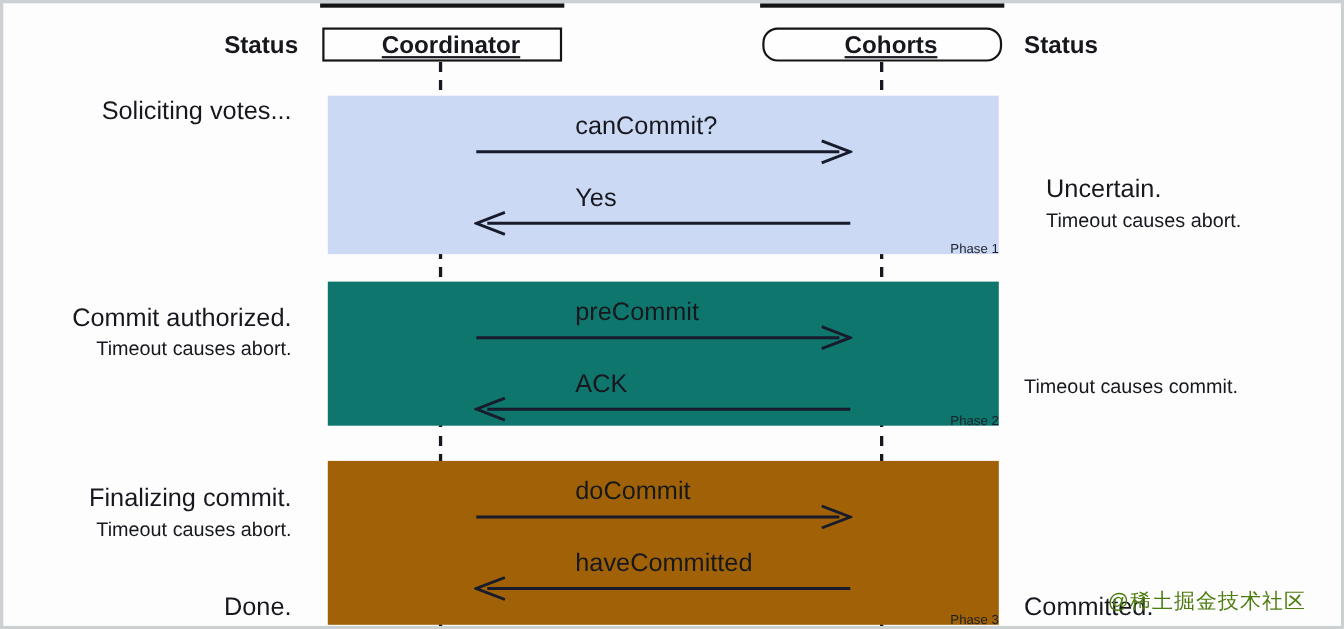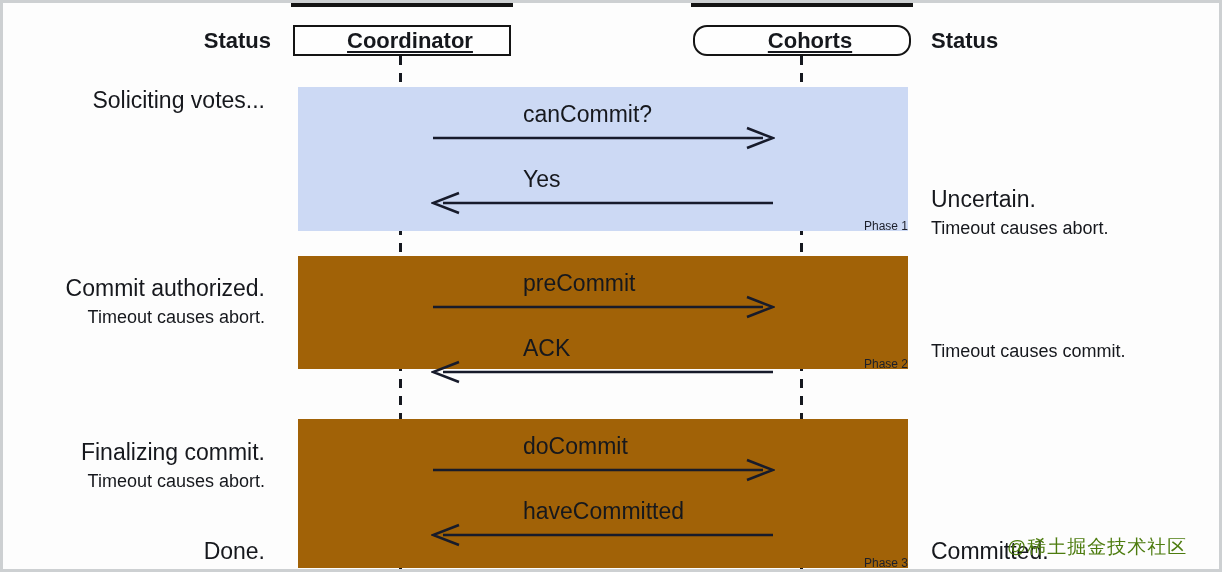--- a/index.html
+++ b/index.html
@@ -27,39 +27,39 @@
 
   .lifeline{
     position:absolute;top:53px;height:517px;width:3px;
     background:repeating-linear-gradient(180deg,#15181f 0 9px,transparent 9px 17px);
   }
   .lifeline-coordinator{left:396px;}
   .lifeline-cohorts{left:797px;}
 
   .band{position:absolute;left:295px;width:610px;}
   .band-1{top:84px;height:144px;background:#ccd9f4;text-align:center;}
-  .band-2{top:253px;height:113px;background:#a16207;}
+  .band-2{top:253px;height:131px;background:#0f766e;}
   .band-3{top:416px;height:149px;background:#a16207;}
 
   .msg-label{position:absolute;left:225px;font-size:23px;line-height:26px;white-space:nowrap;}
   .msg-label-1{top:14px;}
   .msg-label-2{top:79px;}
   .arrow{position:absolute;left:133px;width:344px;height:28px;}
   .arrow-1{top:37px;}
   .arrow-2{top:102px;}
   .arrow line,.arrow path{stroke:#171b2b;stroke-width:2.6;fill:none;}
 
   .phase-tag{position:absolute;right:0;bottom:-2px;font-size:12px;color:#1c1f2a;}
 
   .lstatus{position:absolute;right:954px;text-align:right;white-space:nowrap;}
   .rstatus{position:absolute;left:928px;text-align:left;white-space:nowrap;}
   .status-title{font-size:23px;line-height:26px;}
   .status-sub{font-size:18px;line-height:21px;margin-top:6px;}
   .ls-1{top:84px;} .ls-2{top:272px;} .ls-3{top:436px;} .ls-done{top:535px;}
-  .rs-1{top:183px;} .rs-2{top:332px;} .rs-3{top:535px;}
+  .rs-1{top:155px;margin-left:20px;} .rs-2{top:332px;} .rs-3{top:535px;}
 
   .watermark{
     position:absolute;left:1004px;top:531px;font-size:19px;color:#4d7c0f;
     white-space:nowrap;letter-spacing:1px;
   }
 </style>
 </head>
 <body>
 
 <div class="stage">

